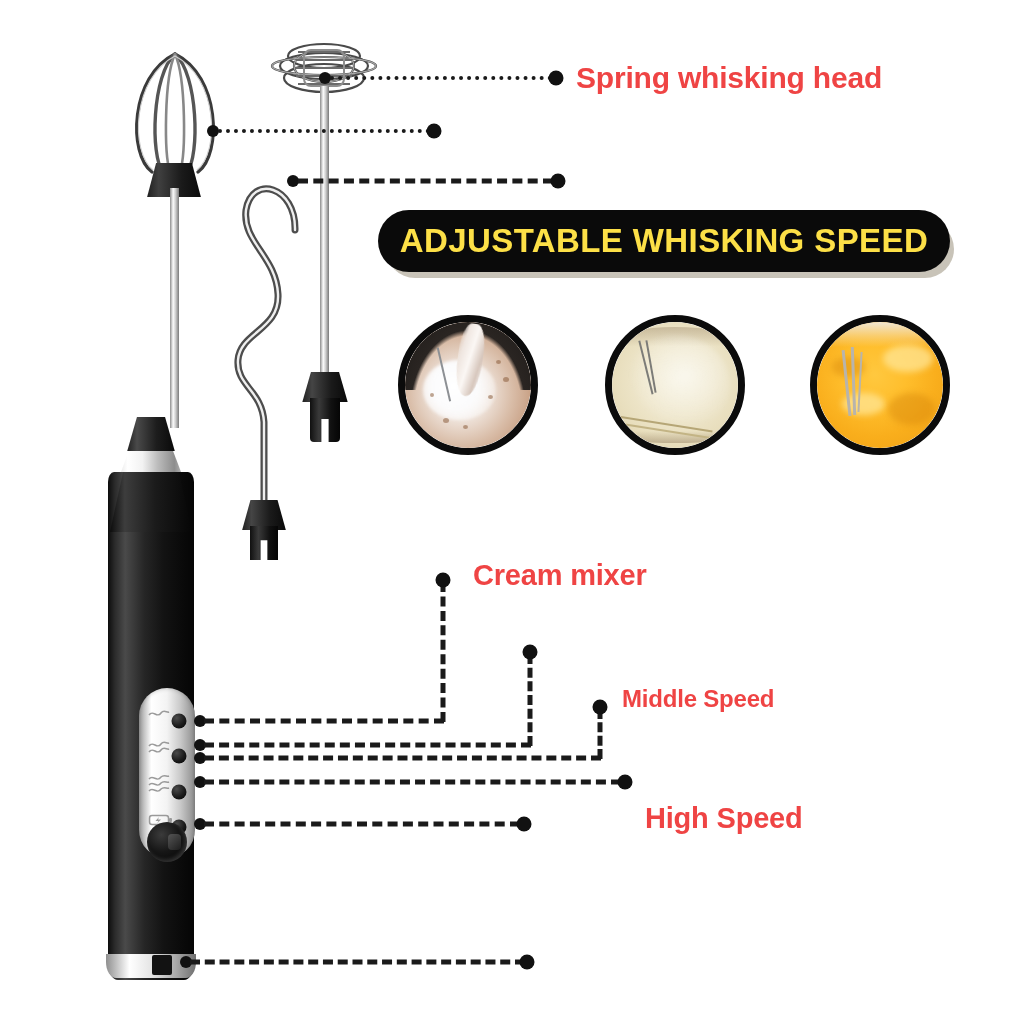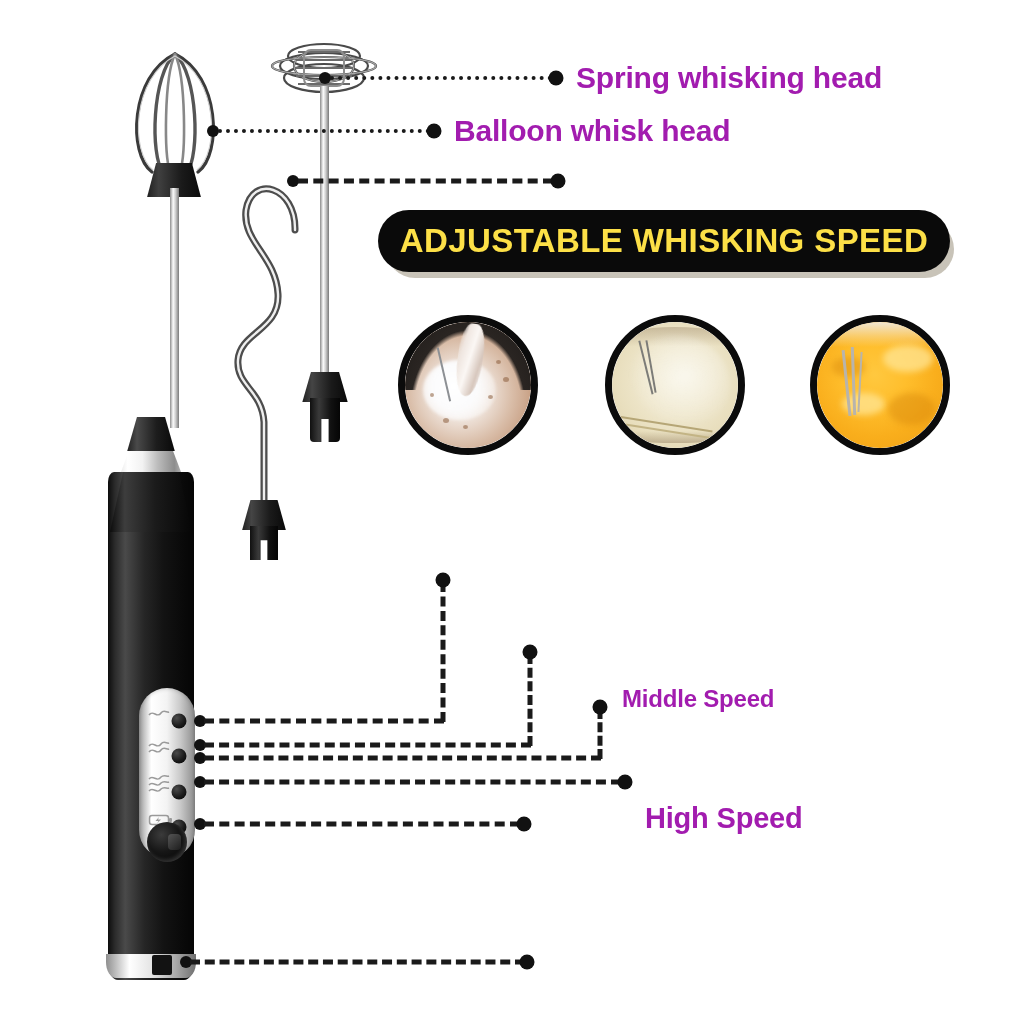--- a/index.html
+++ b/index.html
@@ -38,21 +38,21 @@
   }
   .vline {
     position: absolute;
     width: 0;
     border-left-style: dashed;
     border-left-color: #1a1a1a;
     transform: translateX(-50%);
   }
   .label {
     position: absolute;
-    color: #a21caf;
+    color: #ef4444;
     font-weight: bold;
     white-space: nowrap;
     line-height: 1;
     letter-spacing: -0.2px;
   }
 
   
   #banner {
     position: absolute;
     left: 378px;
@@ -481,30 +481,30 @@
   </div>
 
   <div class="dot sm" style="left:325px;top:78px;"></div>
   <div class="hline" style="left:330px;top:78px;width:222px;border-top-width:4px;border-top-style:dotted;"></div>
   <div class="dot" style="left:556px;top:78px;"></div>
   <div class="label" style="left:576px;top:63px;font-size:30px;">Spring whisking head</div>
 
   <div class="dot sm" style="left:213px;top:131px;"></div>
   <div class="hline" style="left:218px;top:131px;width:212px;border-top-width:4px;border-top-style:dotted;"></div>
   <div class="dot" style="left:434px;top:131px;"></div>
-  <div class="label" style="left:454px;top:116px;font-size:30px;">Balloon whisk head</div>
 
   <div class="dot sm" style="left:293px;top:181px;"></div>
   <div class="hline" style="left:298px;top:181px;width:255px;border-top-width:5px;border-top-style:dashed;"></div>
   <div class="dot" style="left:558px;top:181px;"></div>
 
   <div class="dot sm" style="left:200px;top:721px;"></div>
   <div class="hline" style="left:204px;top:721px;width:240px;border-top-width:5px;border-top-style:dashed;"></div>
   <div class="vline" style="left:443px;top:582px;height:140px;border-left-width:5px;border-left-style:dashed;"></div>
   <div class="dot" style="left:443px;top:580px;"></div>
+  <div class="label" style="left:473px;top:561px;font-size:29px;">Cream mixer</div>
 
   <div class="dot sm" style="left:200px;top:745px;"></div>
   <div class="hline" style="left:204px;top:745px;width:327px;border-top-width:5px;border-top-style:dashed;"></div>
   <div class="vline" style="left:530px;top:654px;height:92px;border-left-width:5px;border-left-style:dashed;"></div>
   <div class="dot" style="left:530px;top:652px;"></div>
 
   <div class="dot sm" style="left:200px;top:758px;"></div>
   <div class="hline" style="left:204px;top:758px;width:397px;border-top-width:5px;border-top-style:dashed;"></div>
   <div class="vline" style="left:600px;top:709px;height:50px;border-left-width:5px;border-left-style:dashed;"></div>
   <div class="dot" style="left:600px;top:707px;"></div>

